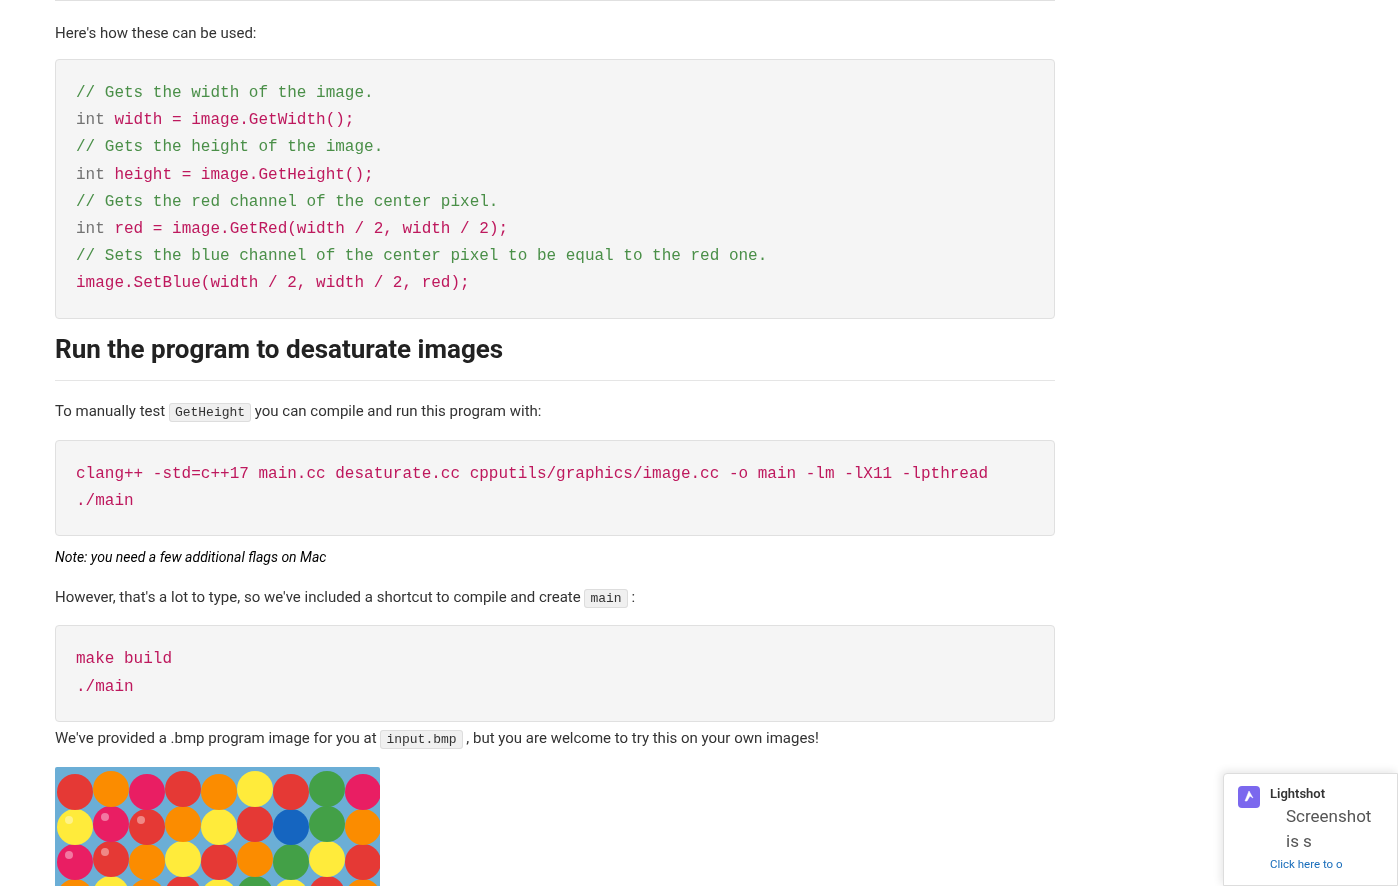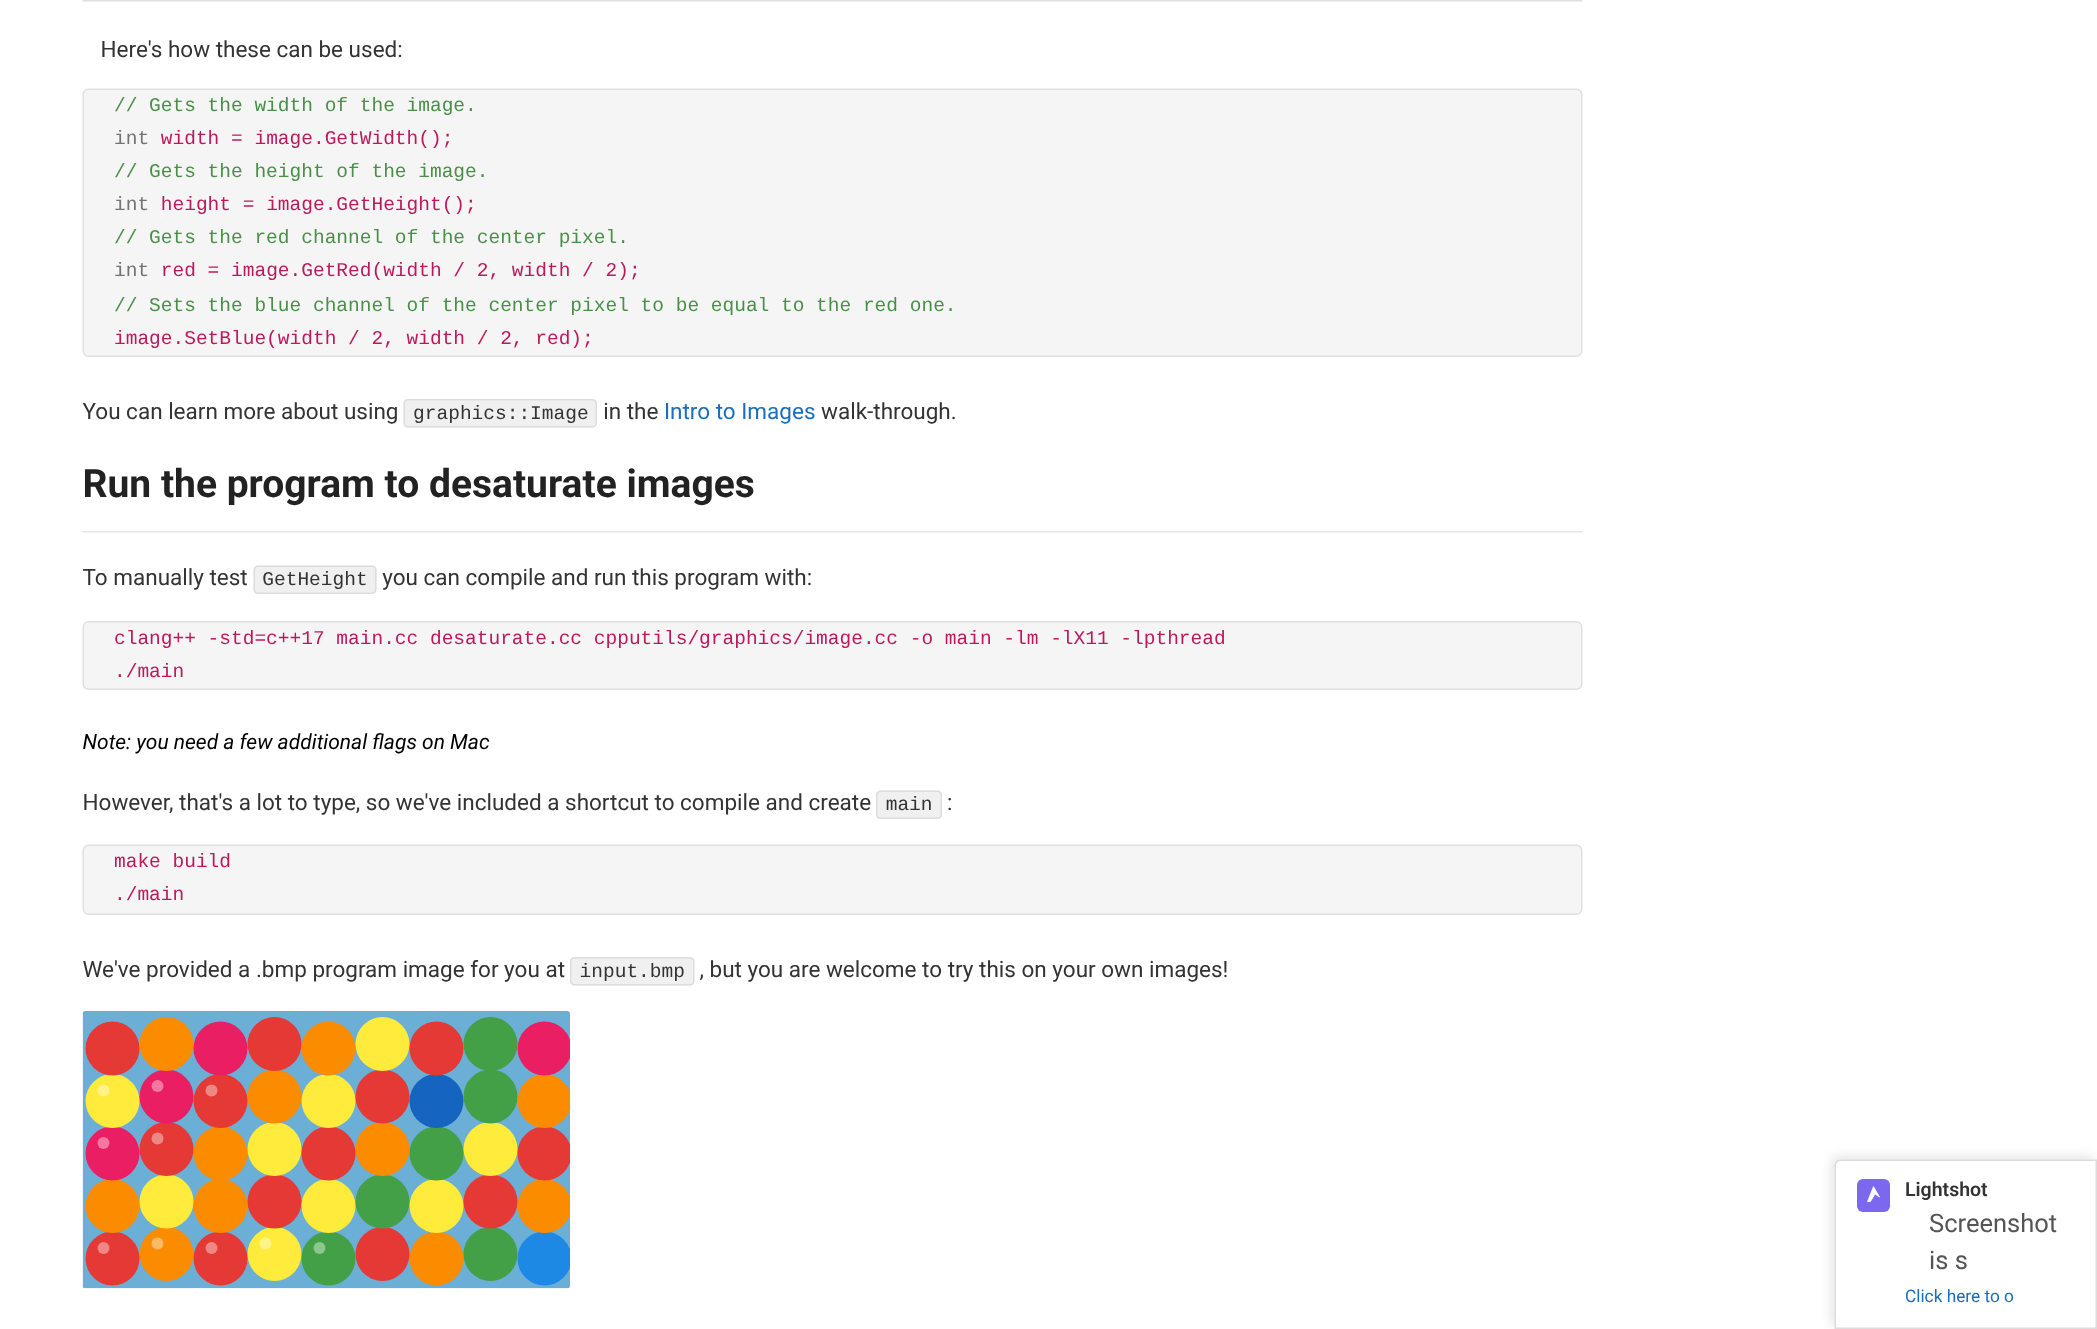--- a/index.html
+++ b/index.html
@@ -23,33 +23,33 @@
     .right-gutter {
       width: 148px;
       flex-shrink: 0;
     }
     .content {
       flex: 1;
       padding: 0 0 40px 0;
       max-width: 1000px;
     }
     .intro-text {
-      margin: 20px 0 14px 12px;
+      margin: 20px 0 14px 0;
       font-size: 15px;
       color: #333;
     }
     .code-block {
       background: #f5f5f5;
       border: 1px solid #e0e0e0;
       border-radius: 4px;
-      padding: 0 20px;
+      padding: 20px 20px;
       font-family: 'Courier New', Courier, monospace;
-      font-size: 13px;
+      font-size: 16px;
       line-height: 1.7;
-      margin: 0 0 24px 0;
+      margin: 0 0 4px 0;
       overflow-x: auto;
     }
     .code-block .comment { color: #4a8f48; }
     .code-block .keyword { color: #737373; }
     .code-block .plain { color: #be185d; }
 
     .inline-code {
       font-family: 'Courier New', Courier, monospace;
       font-size: 13px;
       background: #f0f0f0;
@@ -155,23 +155,20 @@
       <div><span class="comment">// Gets the width of the image.</span></div>
       <div><span class="keyword">int</span><span class="plain"> width = image.GetWidth();</span></div>
       <div><span class="comment">// Gets the height of the image.</span></div>
       <div><span class="keyword">int</span><span class="plain"> height = image.GetHeight();</span></div>
       <div><span class="comment">// Gets the red channel of the center pixel.</span></div>
       <div><span class="keyword">int</span><span class="plain"> red = image.GetRed(width / 2, width / 2);</span></div>
       <div><span class="comment">// Sets the blue channel of the center pixel to be equal to the red one.</span></div>
       <div><span class="plain">image.SetBlue(width / 2, width / 2, red);</span></div>
     </div>
 
-    <p class="para">
-      <span>You can learn more about using </span><code class="inline-code">graphics::Image</code><span> in the </span><a class="link" href="#">Intro to Images</a><span> walk-through.</span>
-    </p>
 
     <h2 class="section-heading">Run the program to desaturate images</h2>
 
     <p class="para">
       <span>To manually test </span><code class="inline-code">GetHeight</code><span> you can compile and run this program with:</span>
     </p>
 
     <div class="code-block">
       <div><span class="plain">clang++ -std=c++17 main.cc desaturate.cc cpputils/graphics/image.cc -o main -lm -lX11 -lpthread</span></div>
       <div><span class="plain">./main</span></div>

